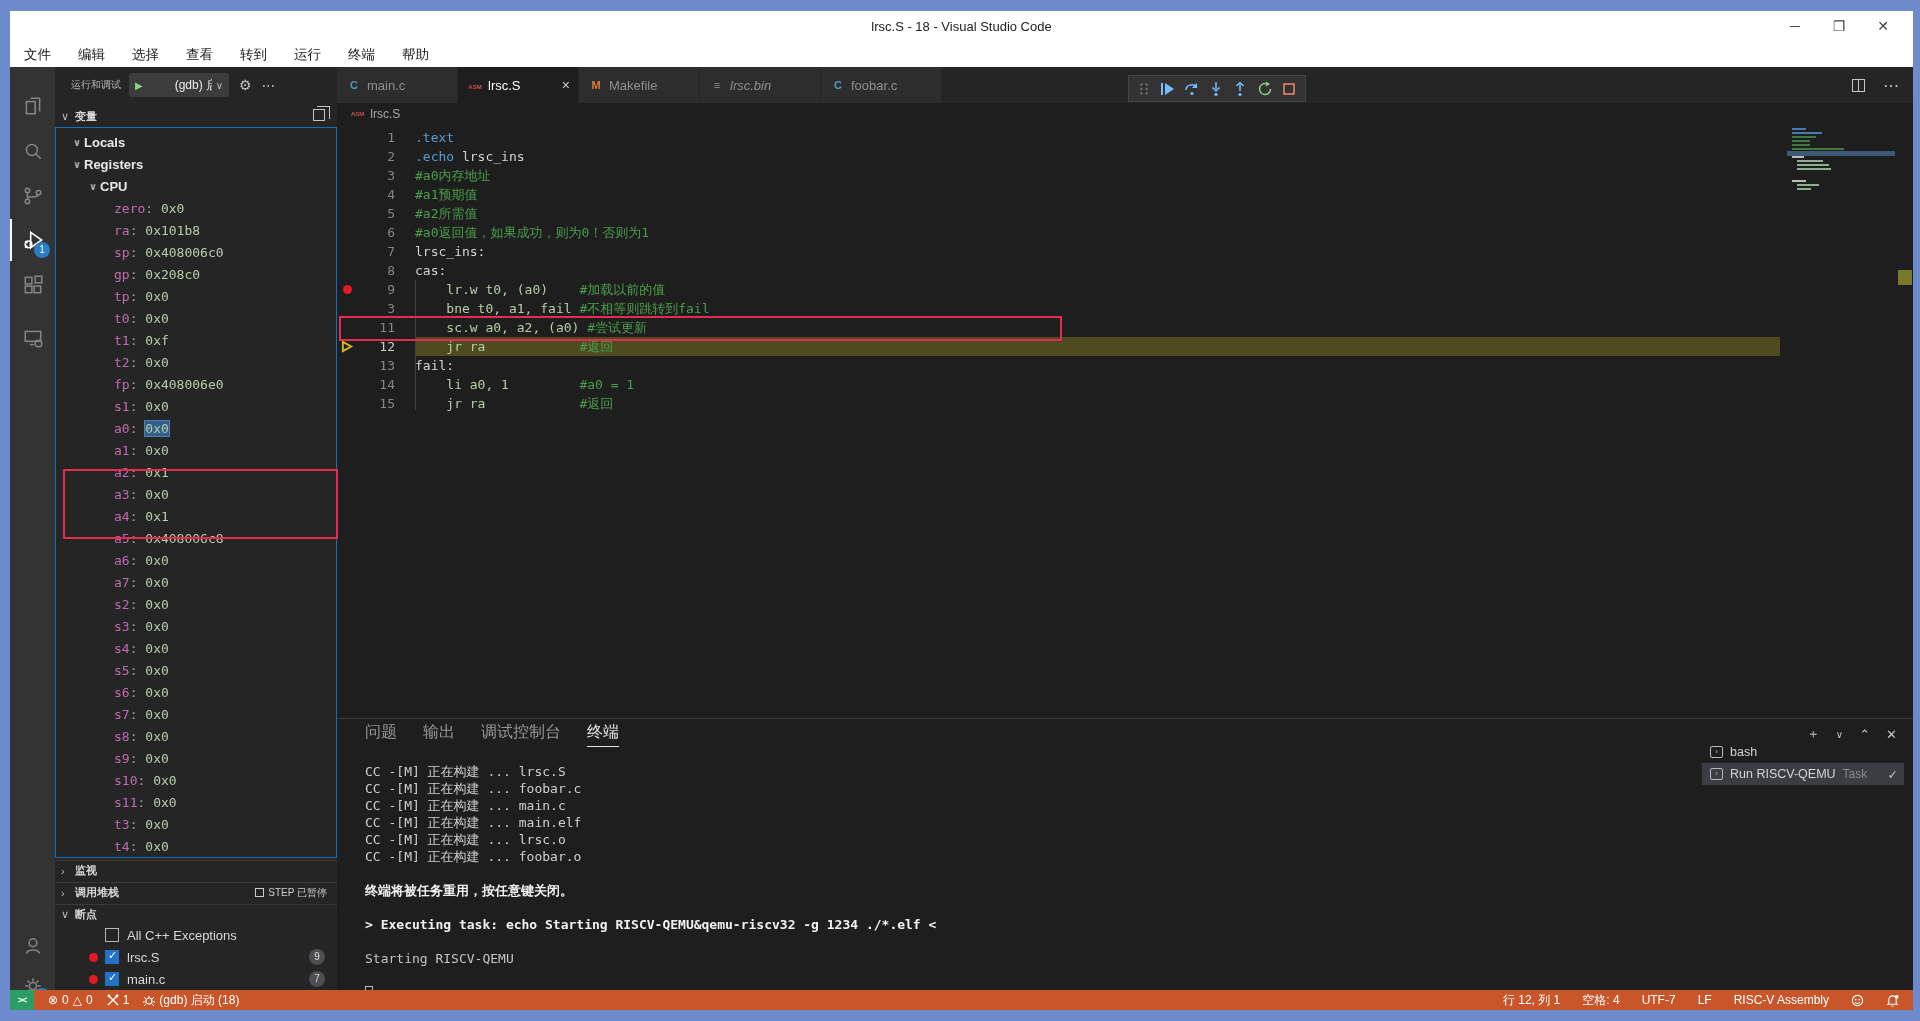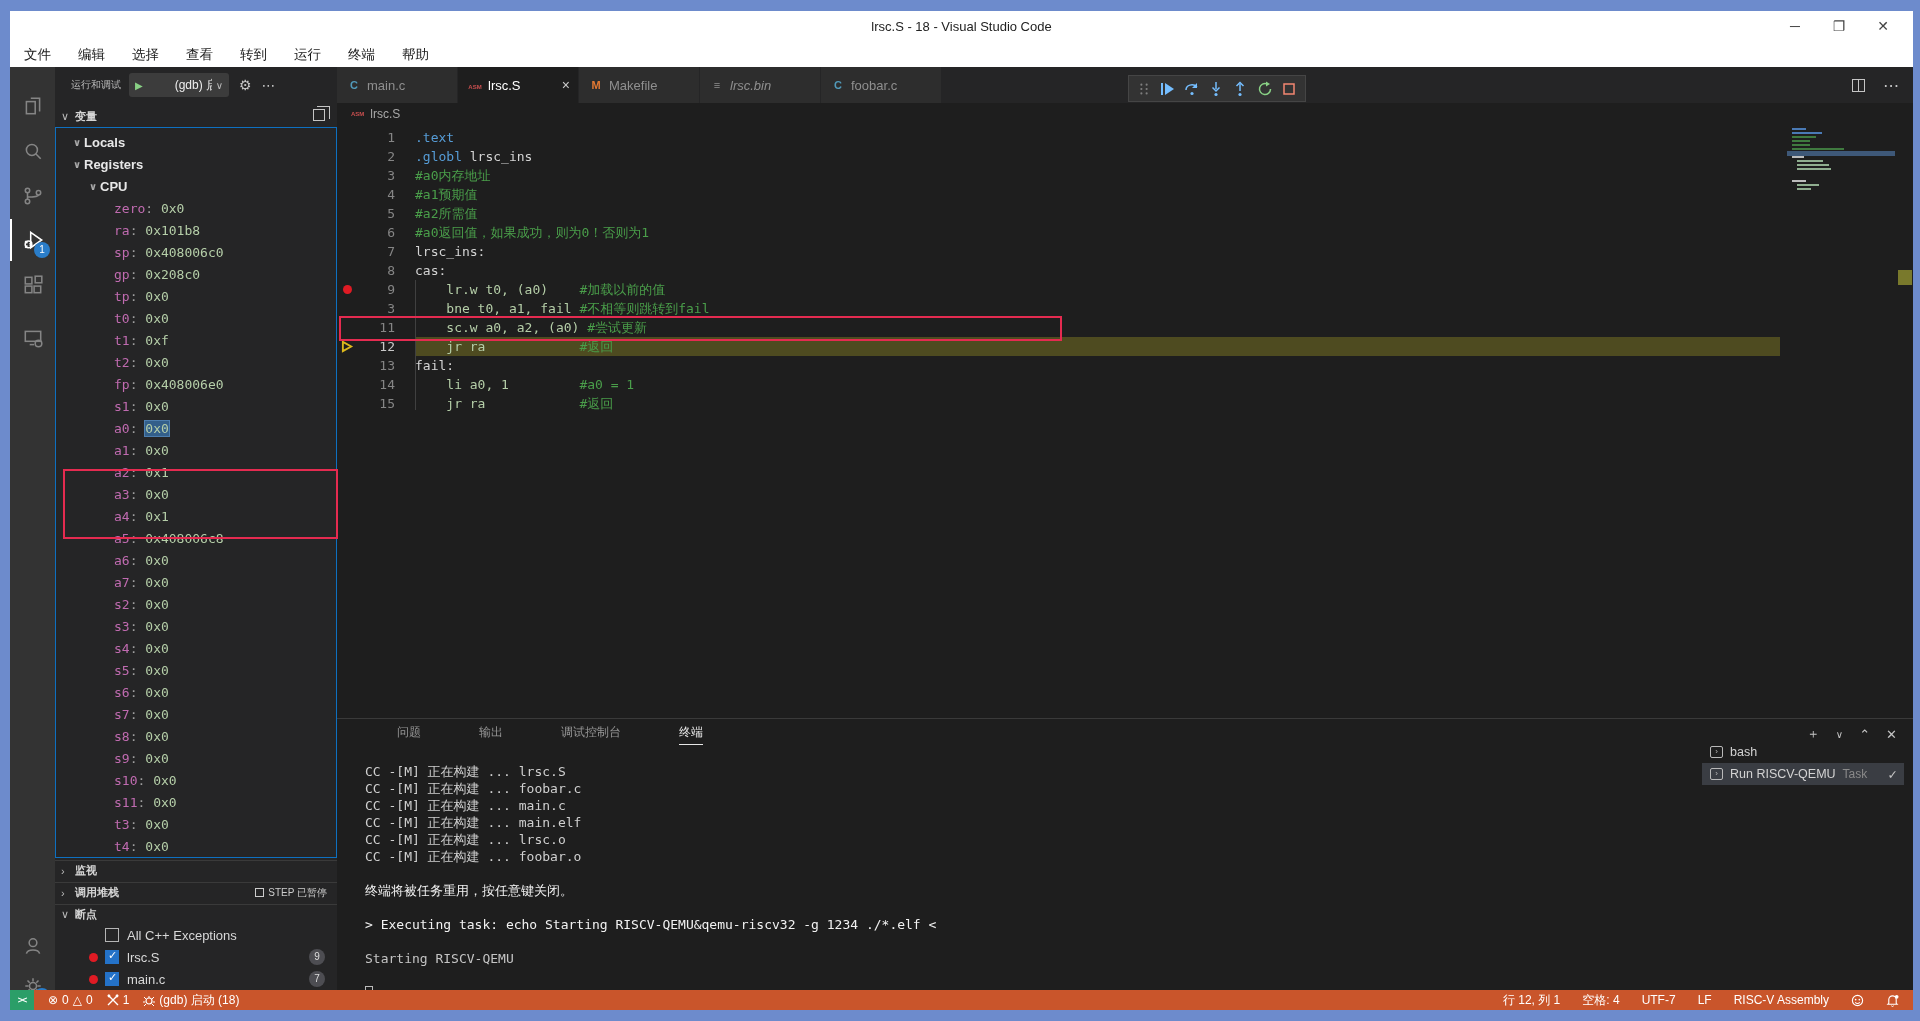--- a/index.html
+++ b/index.html
@@ -125,27 +125,27 @@
 
   #minimap { position:absolute; left:1450px; top:58px; width:110px; height:120px; }
   .mm-bar { position:absolute; height:2px; }
   #mm-curline { position:absolute; left:0; width:108px; top:26px; height:5px; background:#3e5878; }
   #ruler { position:absolute; left:1560px; top:58px; width:16px; height:593px; }
   #ruler-marker { position:absolute; left:1px; top:145px; width:14px; height:15px; background:#79792c; }
 
   
   #panel { position:absolute; left:0; top:651px; width:1576px; height:272px; background:#1e1e1e; border-top:1px solid #3a3a3a; }
   #panel-tabs { position:absolute; left:28px; top:0; height:30px; display:flex; gap:26px; align-items:center; }
-  .ptab { font-size:12px; color:#969696; padding-bottom:3px;margin-left:32px; }
+  .ptab { font-size:16px; color:#969696; padding-bottom:3px; }
   .ptab.active { color:#e7e7e7; border-bottom:1px solid #e7e7e7; }
   #panel-actions { position:absolute; right:16px; top:0; height:30px; display:flex; gap:16px; align-items:center; color:#c5c5c5; font-size:13px; }
   #term { position:absolute; left:28px; top:44px; width:1330px; }
   .tline { height:17px; font-size:13px; line-height:17px; color:#cfcfcf; white-space:pre;
     font-family:"DejaVu Sans Mono","Liberation Mono",monospace; }
-  .tline.bold { font-weight:normal; color:#f2f2f2; }
+  .tline.bold { font-weight:bold; color:#f2f2f2; }
   .tline.dim { color:#c4c4c4; }
   #term-cursor { width:8px; height:14px; border:1px solid #bbbbbb; margin-top:1px; }
 
   #term-side { position:absolute; left:1365px; top:22px; width:202px; }
   .term-row { height:22px; display:flex; align-items:center; gap:7px; padding:0 6px 0 8px; font-size:12.5px; color:#d3d3d3; }
   .term-row.selected { background:#3a3d43; }
   .term-ico { width:13px; height:12px; border:1px solid #b9b9b9; border-radius:2px; font-size:8px; line-height:10px;
     text-align:center; color:#b9b9b9; flex:none; }
   .term-suffix { color:#8a8a8a; font-size:12px; }
   .term-suffix:empty { display:none; }
@@ -512,21 +512,21 @@
             </span>
             <span class="num">1</span>
             <span class="tx"><span class="tk-dir">.text</span></span>
           </div>
           <div class="cl">
             <span class="gut">
               
               
             </span>
             <span class="num">2</span>
-            <span class="tx"><span class="tk-dir">.globl</span><span class="tk-plain"> lrsc_ins</span></span>
+            <span class="tx"><span class="tk-dir">.echo</span><span class="tk-plain"> lrsc_ins</span></span>
           </div>
           <div class="cl">
             <span class="gut">
               
               
             </span>
             <span class="num">3</span>
             <span class="tx"><span class="tk-com">#a0内存地址</span></span>
           </div>
           <div class="cl">

